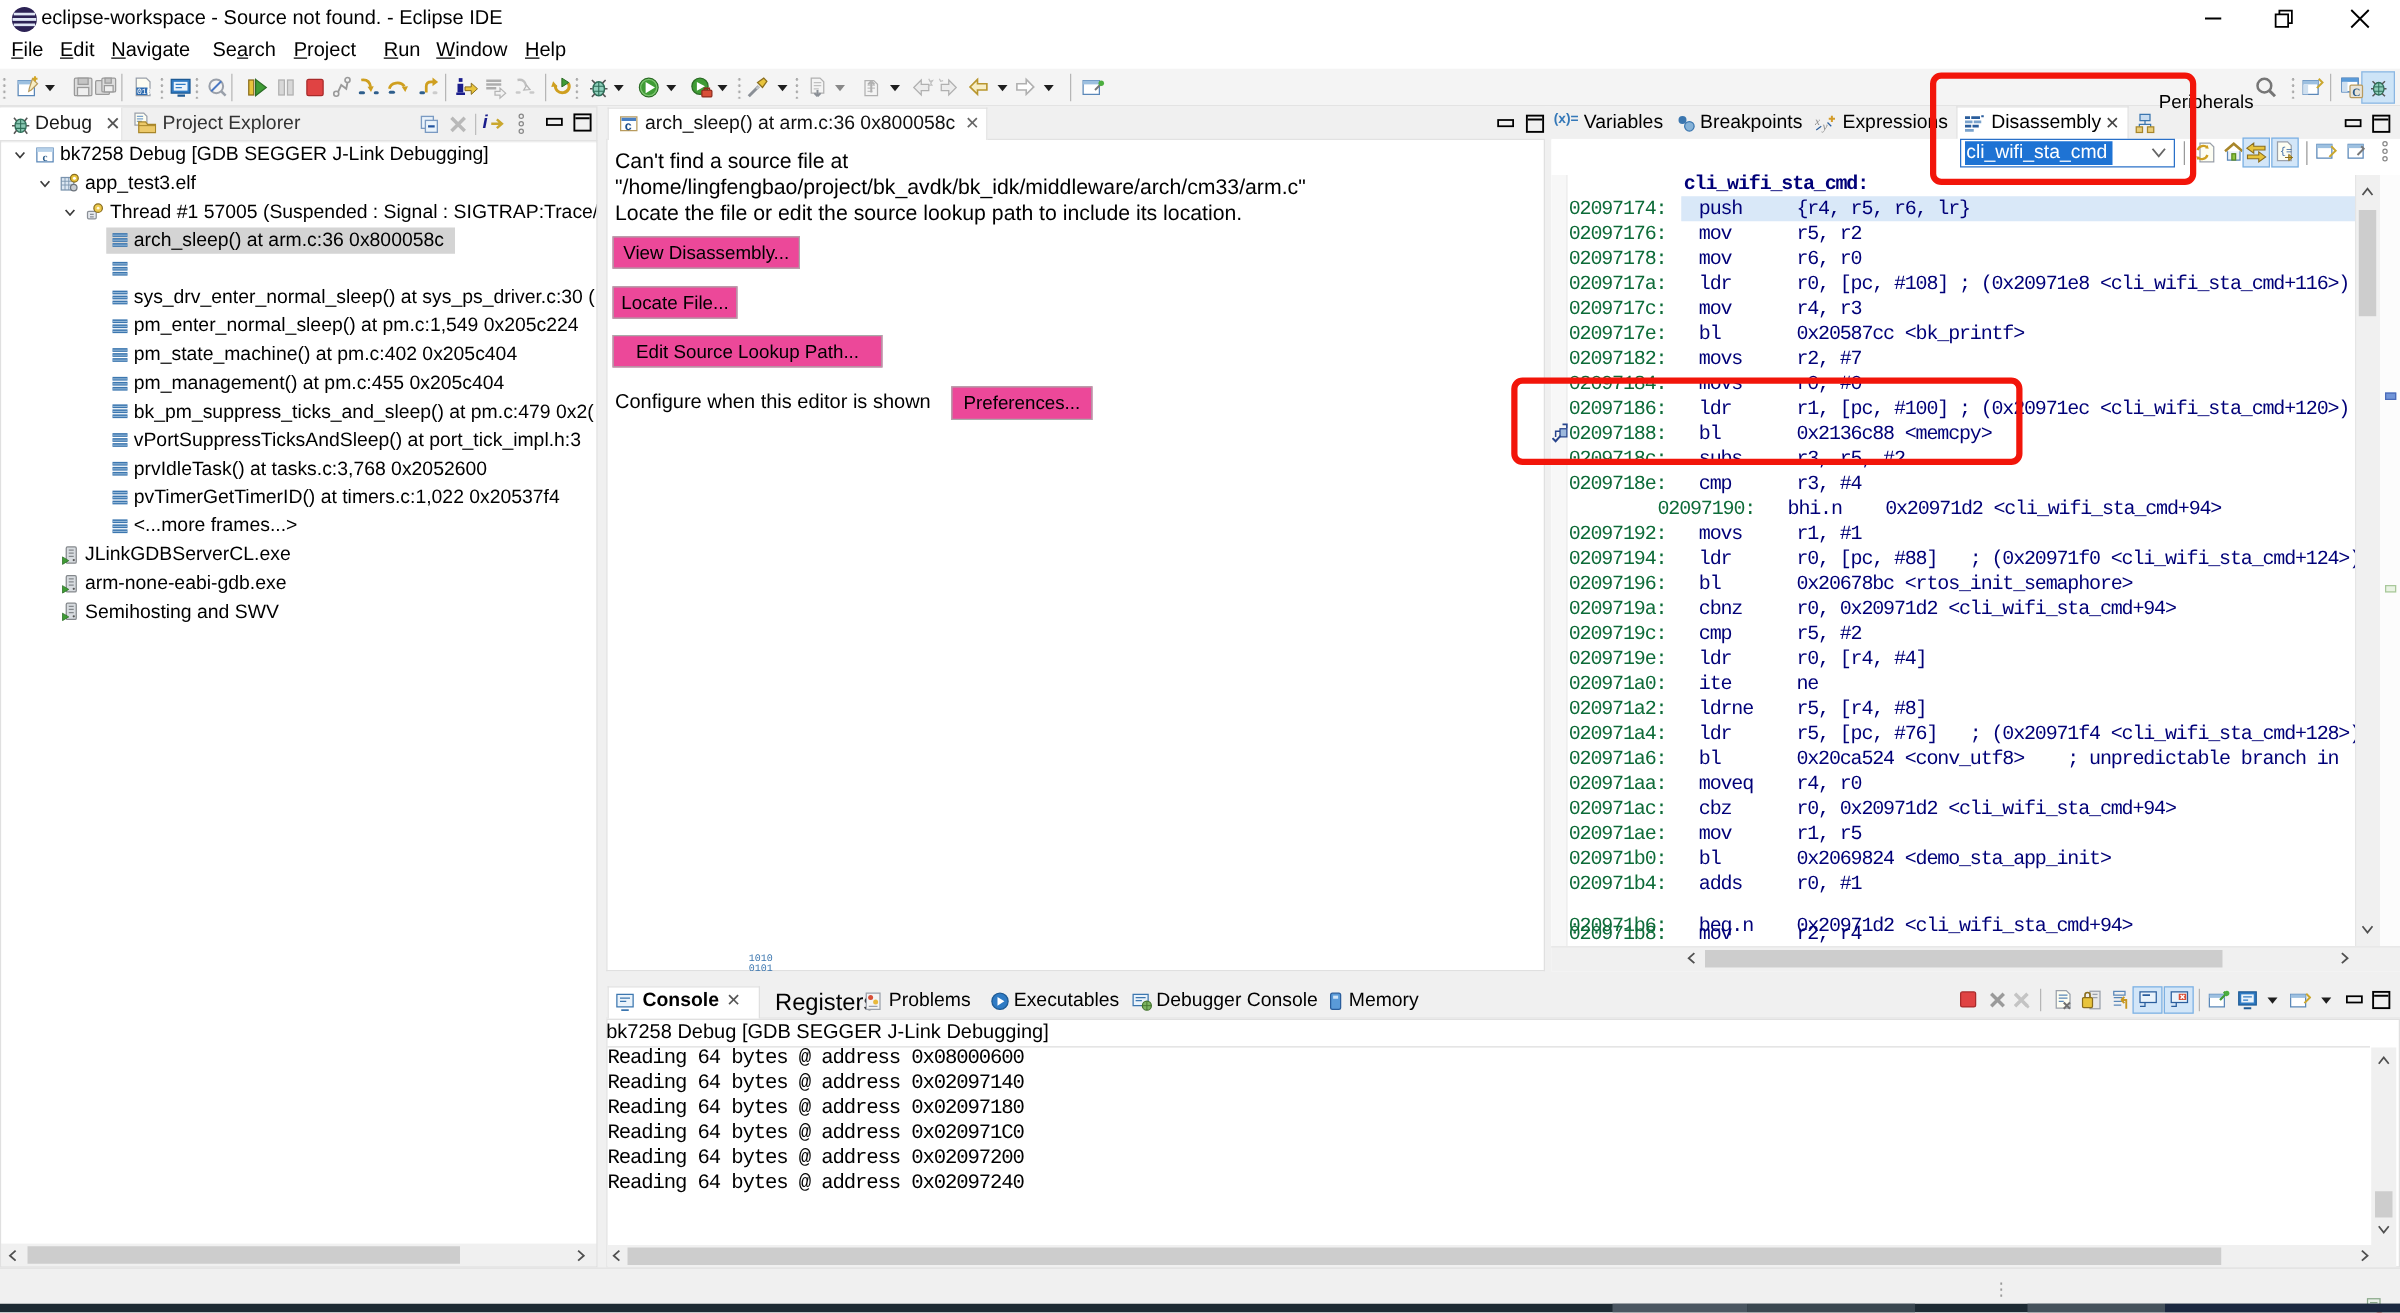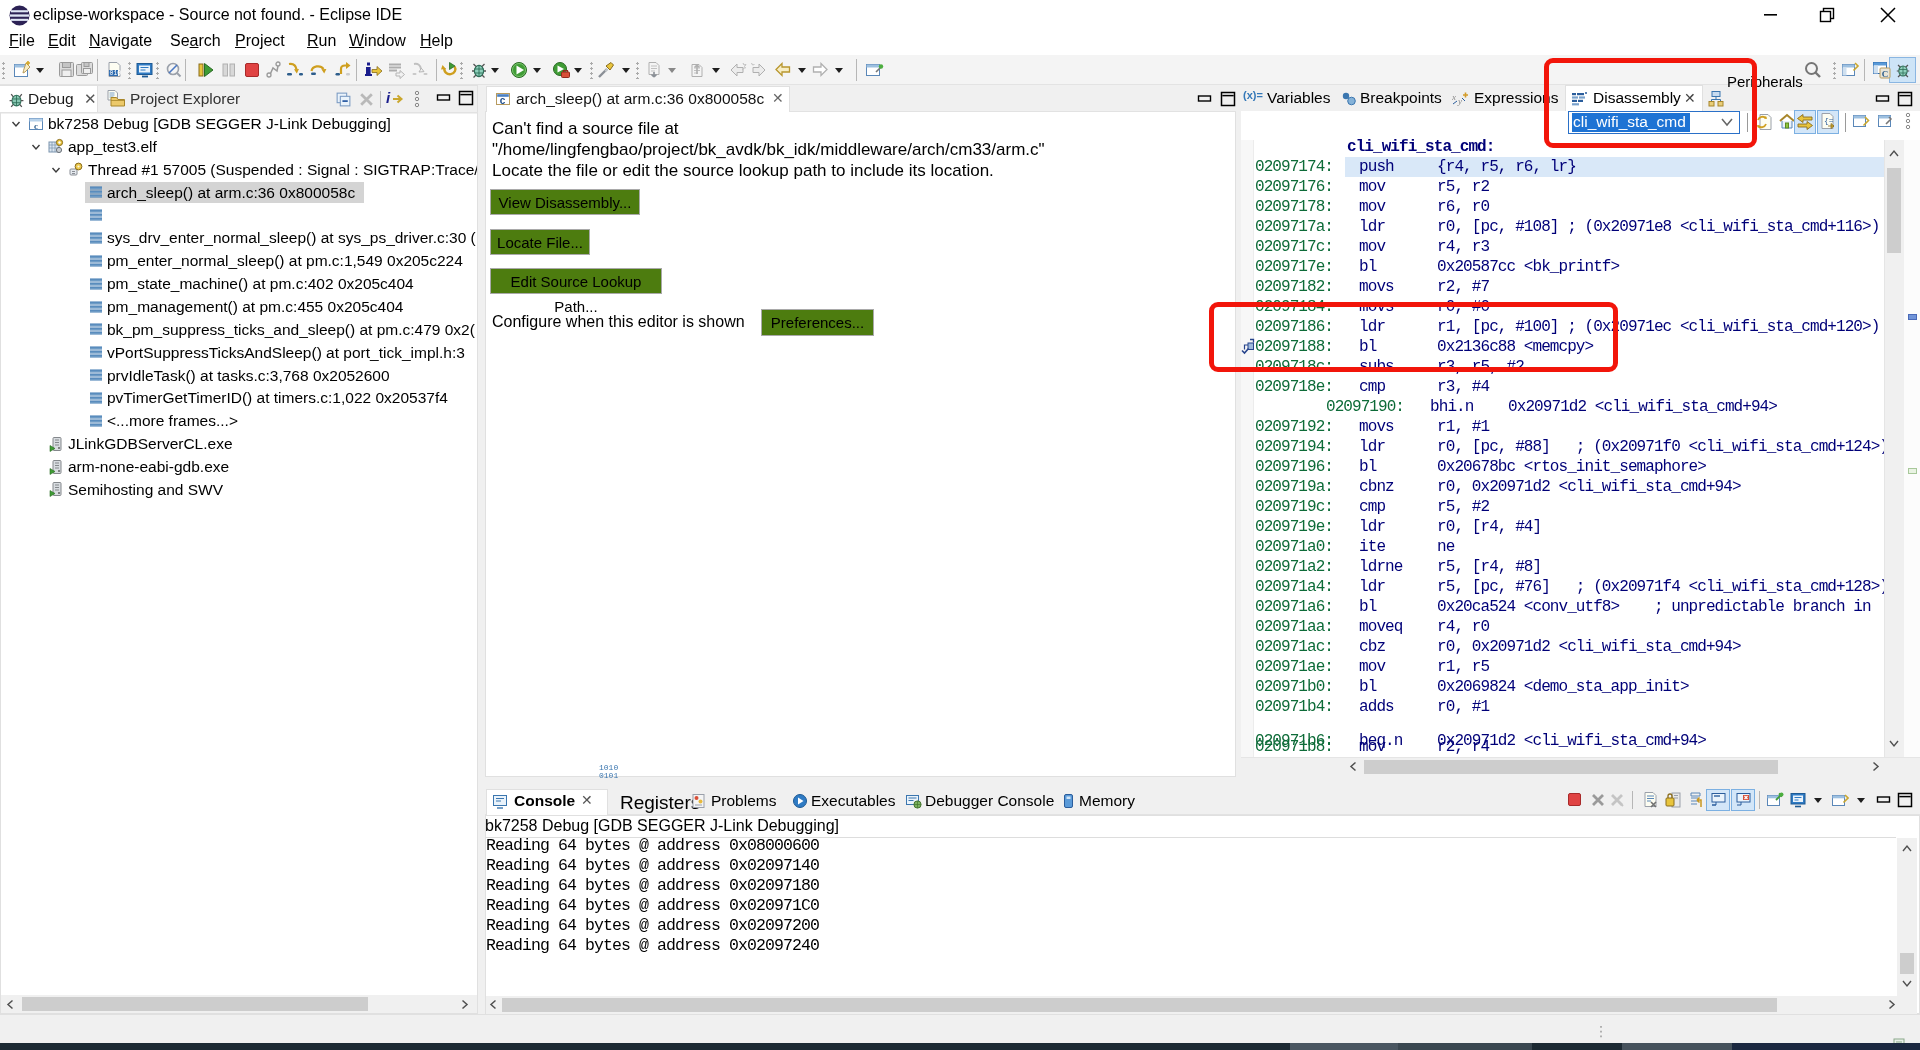--- a/index.html
+++ b/index.html
@@ -36,21 +36,21 @@
 
 .sbtrack { background:#f0f0f0; }
 .sbthumb { background:#cdcdcd; }
 
 
 #lefttree { font-size:15.5px; color:#000; }
 .sel { background:#d4d4d4; }
 
 
 #edmsg { font-size:17px; color:#000; line-height:21px; }
-.btn { position:absolute; background:#4d7c0f; border:1px solid #a9a9a9;
+.btn { position:absolute; background:#ec4899; border:1px solid #a9a9a9;
   font-size:15px; color:#000; text-align:center; }
 
 
 .disa { font-family:"Liberation Mono", monospace; font-size:16px; letter-spacing:-0.93px;
   line-height:20px; color:#000078; white-space:pre; }
 .disa .ad { color:#0d6b38; font-weight:normal; }
 .disa b { font-weight:bold; }
 
 
 #constext { font-family:"Liberation Mono", monospace; font-size:16.5px; letter-spacing:-0.9px;
@@ -555,21 +555,21 @@
     <svg class="icon" style="left:1220px;top:91px" width="16" height="16" viewBox="0 0 16 16">
       <rect x="1.5" y="1.5" width="13" height="13" fill="none" stroke="#000" stroke-width="1.5"></rect>
       <path d="M2.3 4.6 h11.4" stroke="#000" stroke-width="1.5"></path>
     </svg>
   </div>
   <div class="abs white" style="left:485px;top:112px;width:751px;height:665px;border:1px solid #e0e0e0;border-top:none"></div>
   <div id="edcontent">
     <div class="abs" id="edmsg" style="left:492px;top:118px;width:740px">Can't find a source file at<br>"/home/lingfengbao/project/bk_avdk/bk_idk/middleware/arch/cm33/arm.c"<br>Locate the file or edit the source lookup path to include its location.</div>
     <div class="btn" style="left:490px;top:189px;width:150px;height:26px;line-height:25px">View Disassembly...</div>
     <div class="btn" style="left:490px;top:229px;width:100px;height:26px;line-height:25px">Locate File...</div>
-    <div class="btn" style="left:490px;top:268px;width:172px;height:26px;line-height:25px">Edit Source Lookup Path...</div>
+    <div class="btn" style="left:490px;top:268px;width:216px;height:26px;line-height:25px">Edit Source Lookup Path...</div>
     <span class="abs" style="left:492px;top:313px;font-size:16px">Configure when this editor is shown</span>
     <div class="btn" style="left:761px;top:309px;width:113px;height:27px;line-height:26px">Preferences...</div>
   </div>
 
   <div class="abs panelbg" style="left:1241px;top:85px;width:679px;height:692px"></div>
   <div class="abs" style="left:1241px;top:111px;width:679px;height:1px;background:#e2e2e2"></div>
   <div id="rttabs">
 
     <span class="abs" style="left:1243px;top:89px;font-size:11px;color:#3478b8;font-weight:bold">(x)=</span>
     <span class="abs" style="left:1267px;top:89px;font-size:15.5px">Variables</span>

